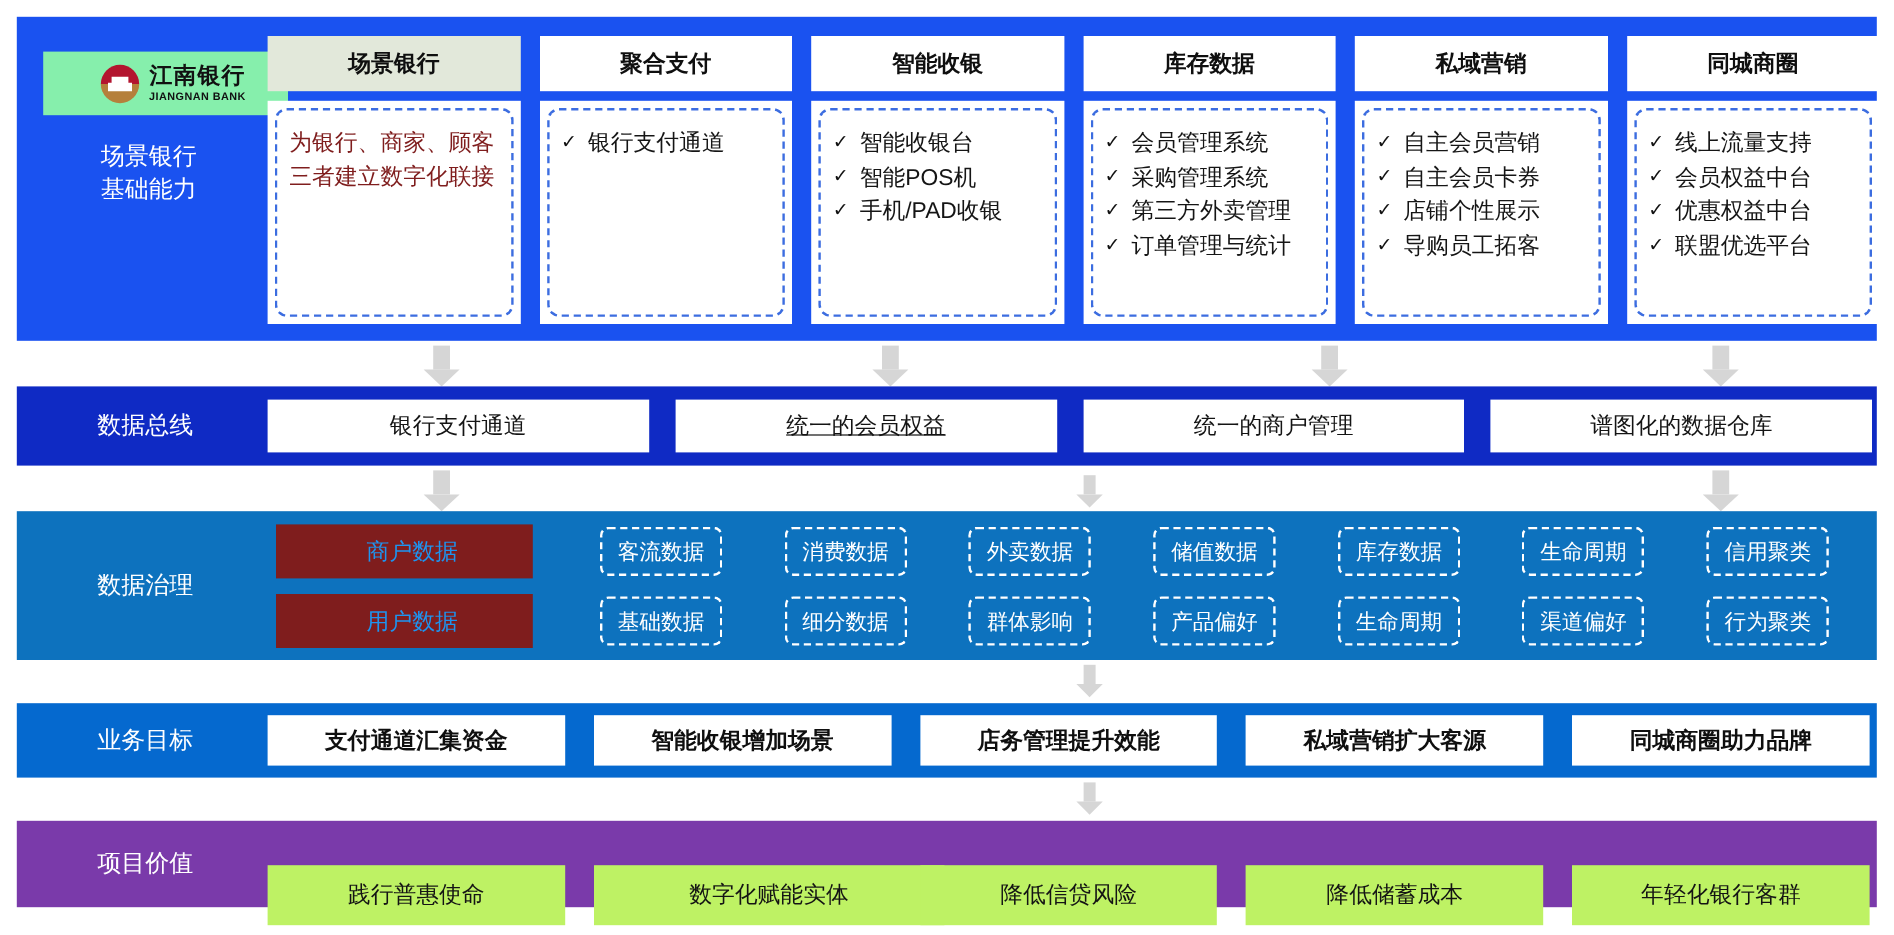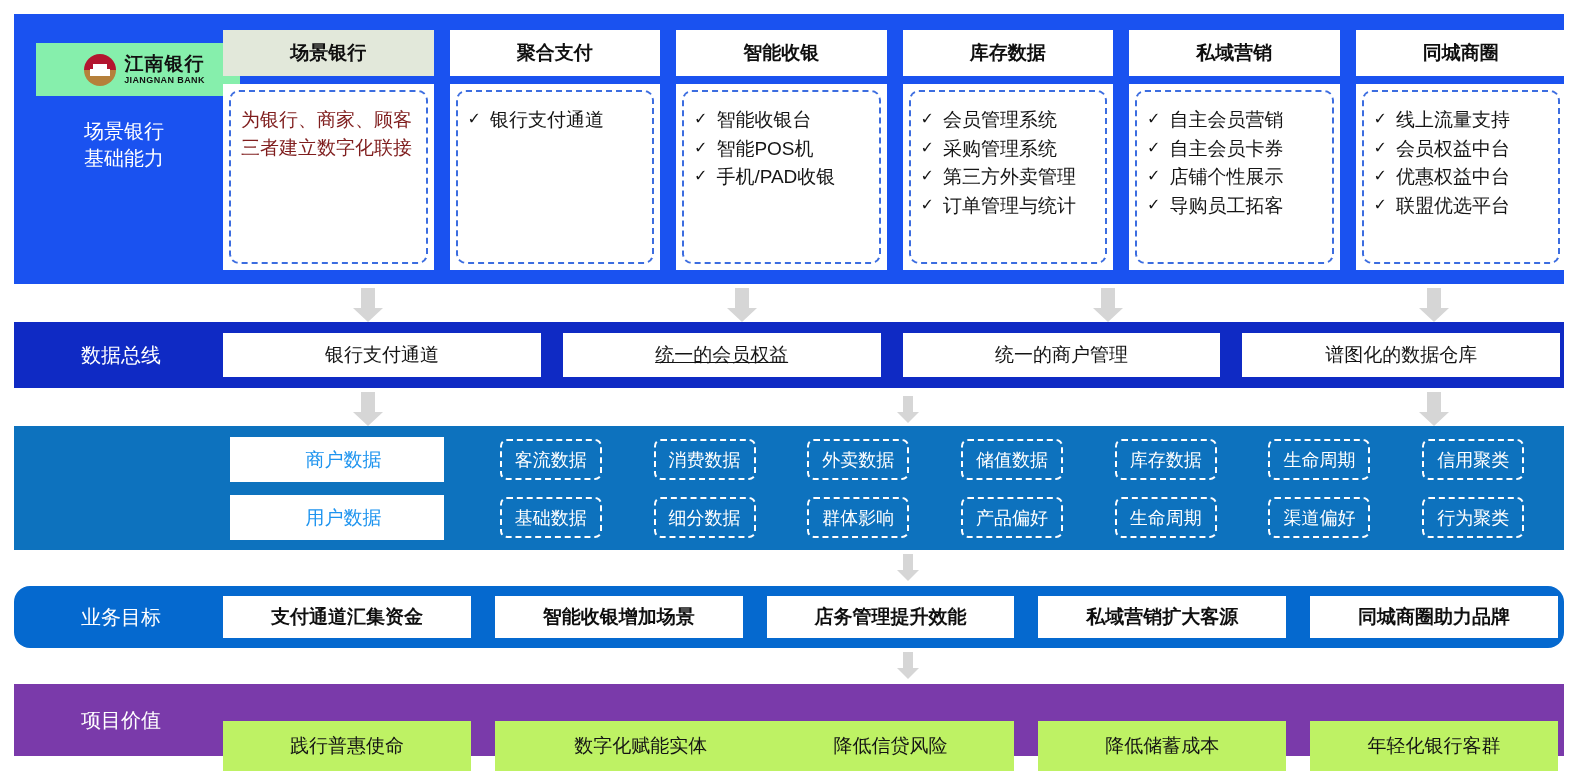--- a/index.html
+++ b/index.html
@@ -96,41 +96,40 @@
   #sec-gov {
     left: 14px; top: 426px; width: 1550px; height: 124px;
     background: #0d72be;
   }
   #gov-label {
     position: absolute; left: 14px; top: 48px; width: 186px;
     color: #ffffff; font-size: 20px; text-align: center;
   }
   .gov-left { position: absolute; left: 216px; top: 11px; width: 214px; }
   .gov-cat {
-    width: 100%; height: 45px; background: #ffffff;
+    width: 100%; height: 45px; background: #7f1d1d;
     display: flex; align-items: center; justify-content: center;
     font-size: 19px; color: #1e94ef; padding-left: 13px;
   }
   .gov-cat + .gov-cat { margin-top: 13px; }
   .gov-grid { position: absolute; left: 460px; top: 11px; right: 14px; }
   .gov-row { display: flex; gap: 0; height: 45px; }
   .gov-row + .gov-row { margin-top: 13px; }
   .gov-cellwrap { flex: 1 1 0; display: flex; align-items: center; justify-content: center; }
   .gov-tag {
     border: 2px dashed #ffffff; border-radius: 7px;
     height: 41px; padding: 0 13px;
     display: flex; align-items: center; justify-content: center;
     font-size: 18px; color: #ffffff; white-space: nowrap;
   }
 
   
   #sec-goal {
     left: 14px; top: 586px; width: 1550px; height: 62px;
     background: #0569cf;
-    border-radius: 16px;
   }
   #sec-goal .band-label { width: 186px; margin-left: 14px; }
   .goal-cells { position: absolute; left: 205px; top: 0; right: 0; height: 62px; }
   .goal-cell {
     position: absolute; top: 10px; height: 42px;
     background: #ffffff;
     display: flex; align-items: center; justify-content: center;
     font-size: 19px; font-weight: bold; color: #0f0f0f;
   }
 
@@ -344,20 +343,21 @@
         <div class="shaft"></div>
         <div class="head"></div>
       </div>
       <div class="arrow small" style="left: 893px; top: 396px;">
         <div class="shaft"></div>
         <div class="head"></div>
       </div>
     </div>
 
   <div class="band" id="sec-gov">
+    <div id="gov-label">数据治理</div>
     <div class="gov-left" id="gov-left">
         <div class="gov-cat">商户数据</div>
         <div class="gov-cat">用户数据</div>
       </div>
     <div class="gov-grid" id="gov-grid">
         <div class="gov-row">
           <div class="gov-cellwrap">
             <div class="gov-tag">客流数据</div>
           </div>
           <div class="gov-cellwrap">

